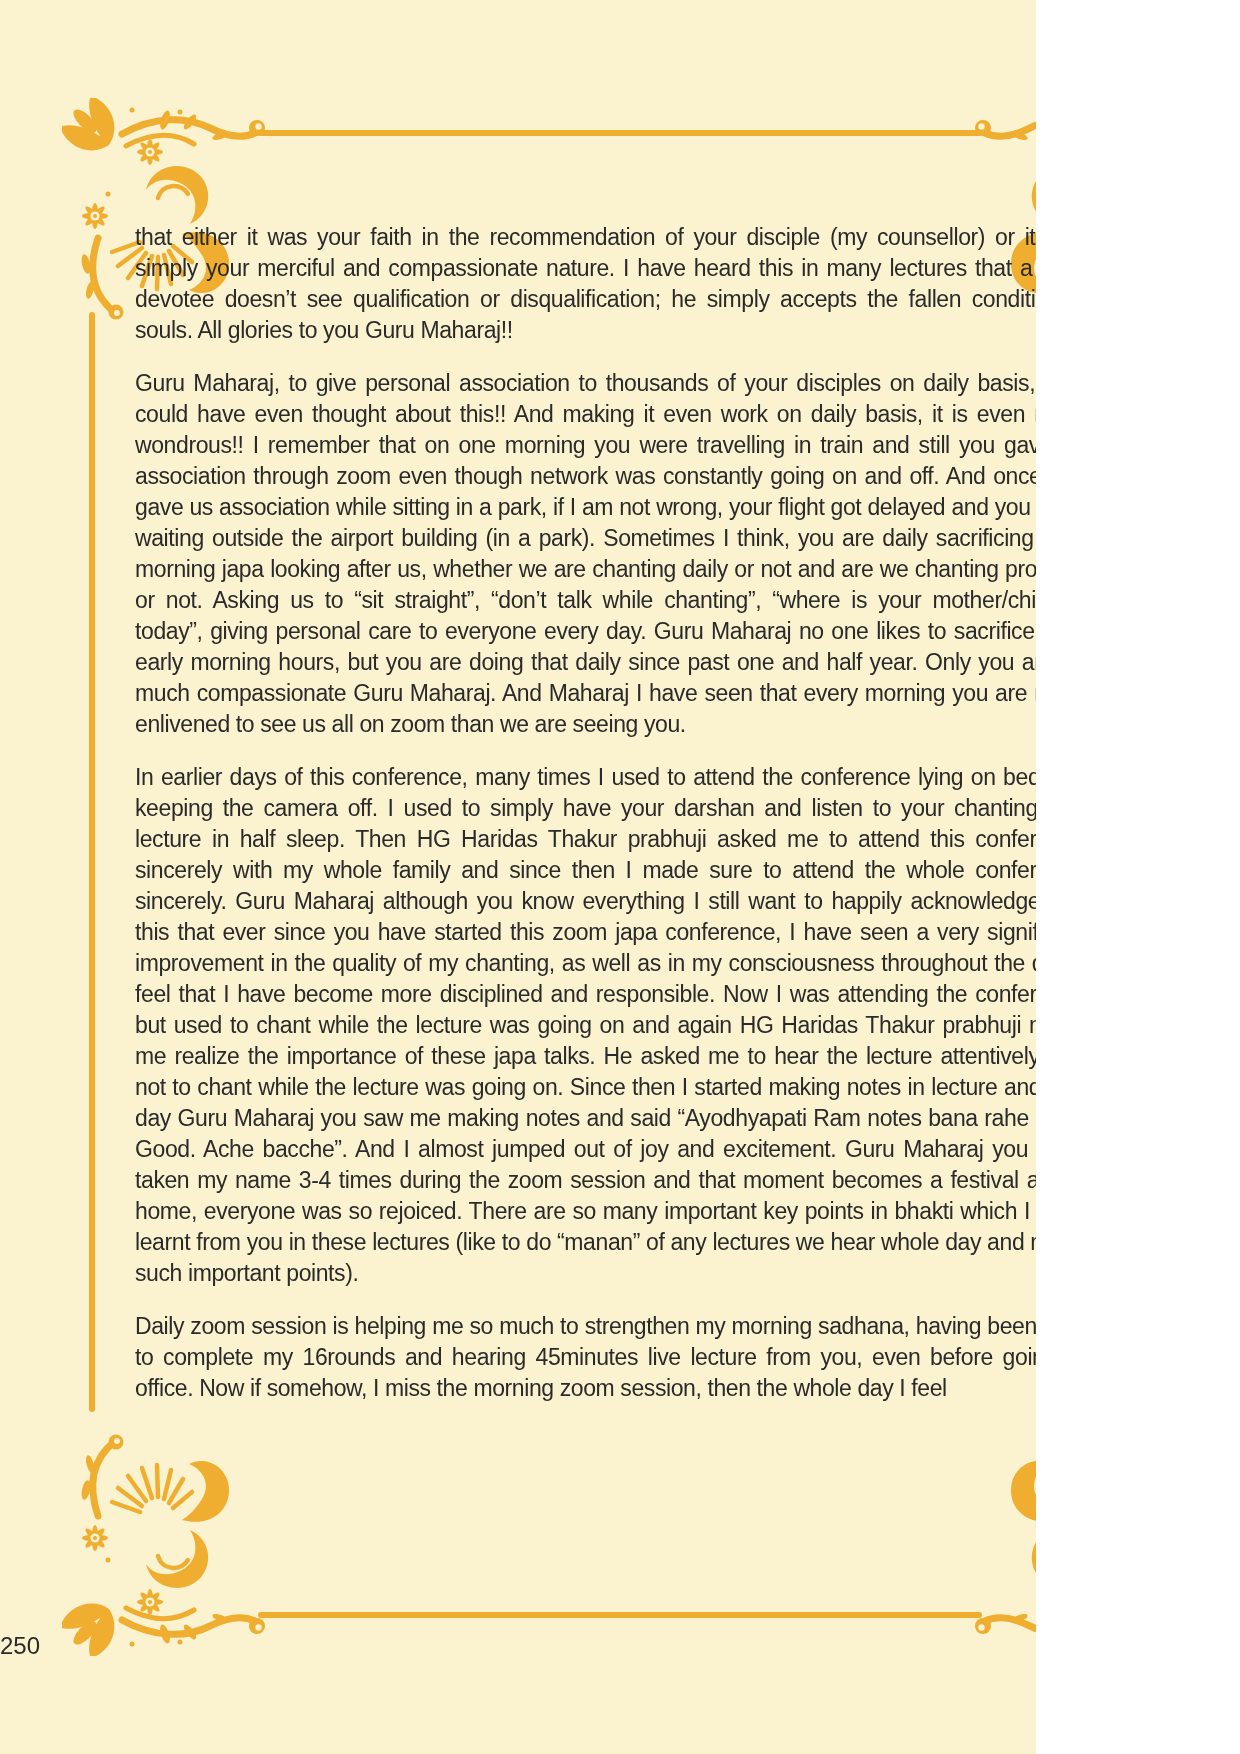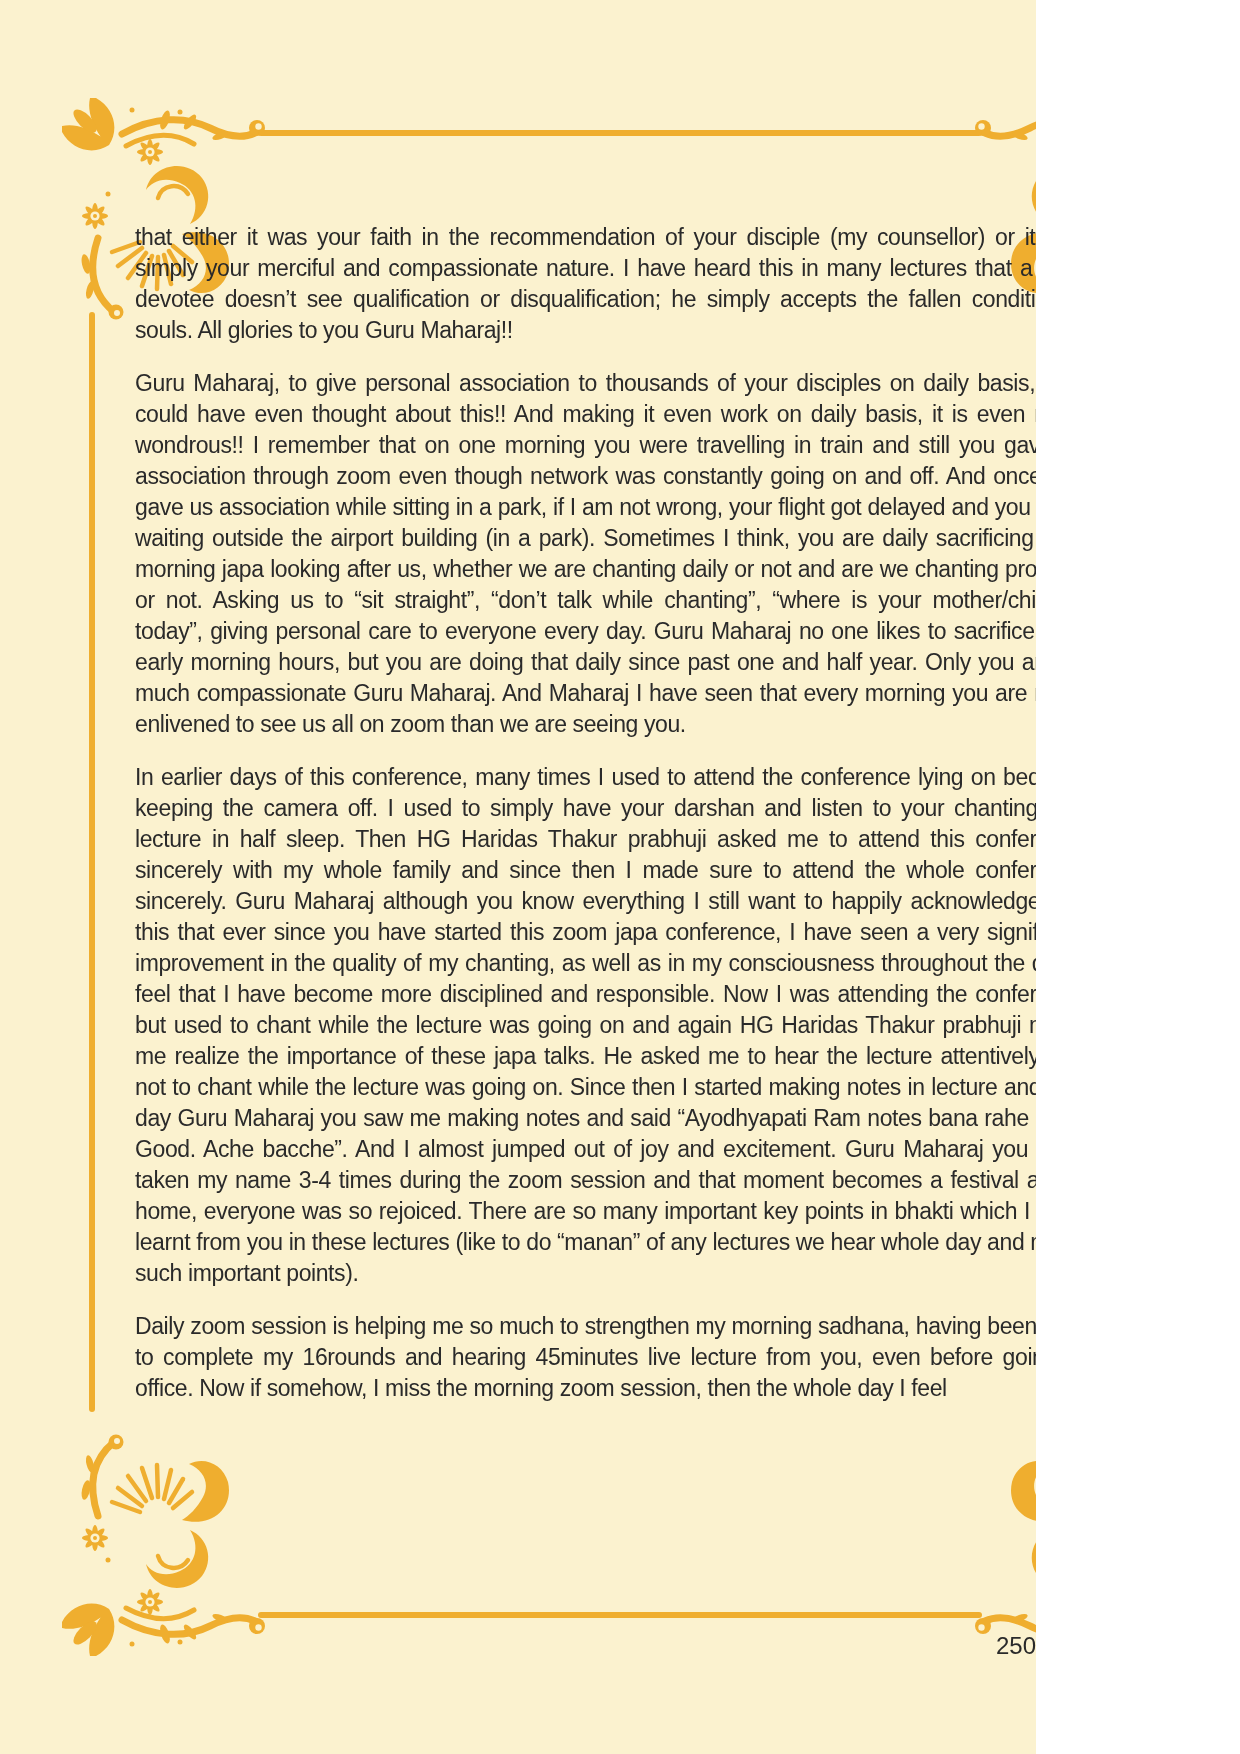--- a/index.html
+++ b/index.html
@@ -21,21 +21,21 @@
   .vline.right{left:1145px;}
   .textblock{
     position:absolute;left:135px;top:222px;width:950px;
     color:var(--text,#2A2A2A);
     font-size:23px;line-height:31px;letter-spacing:-0.4px;
     text-align:justify;
   }
   .textblock p{margin:0 0 22px 0;}
   .pagenum{
     position:absolute;top:1632px;left:0;width:100%;
-    text-align:right;font-size:24px;color:var(--text,#2A2A2A);
+    text-align:left;font-size:24px;color:var(--text,#2A2A2A);
   }
   .defs-holder{position:absolute;width:0;height:0;overflow:hidden;}
 </style>
 </head>
 <body>
 
 <div class="page">
 
   <svg class="defs-holder" aria-hidden="true">
     <defs>

